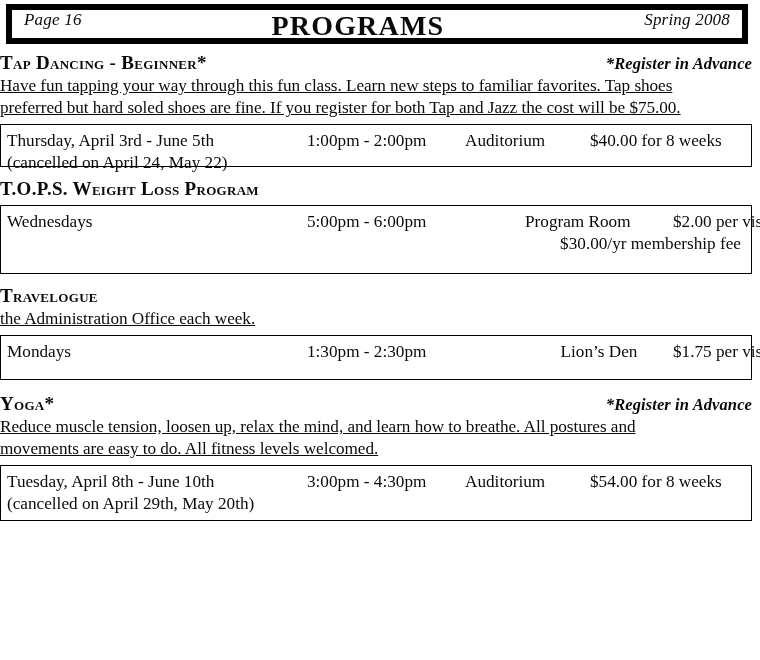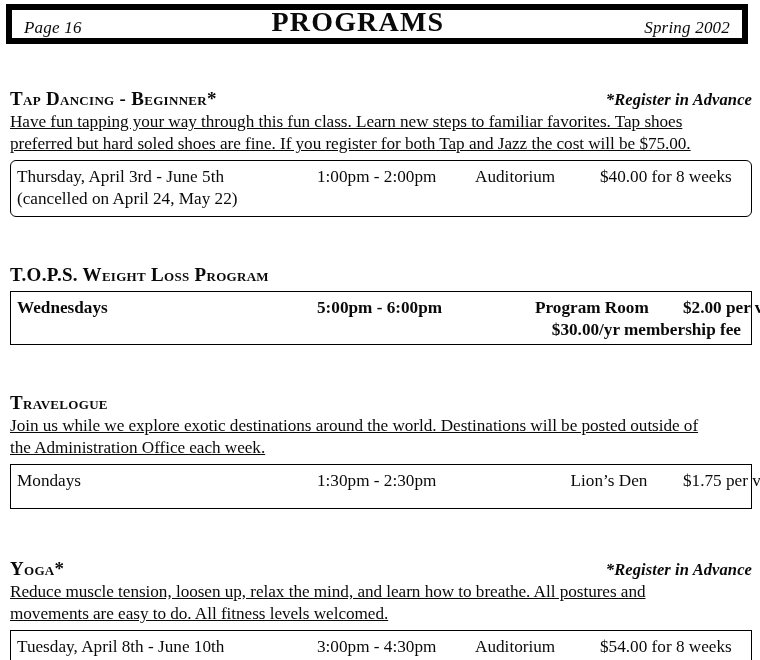--- a/index.html
+++ b/index.html
@@ -26,21 +26,21 @@
     border: 5px solid #000000;
     background: #ffffff;
     box-sizing: border-box;
   }
   .header-inner {
     position: absolute;
     left: 0; top: 0; right: 0; bottom: 0;
     border: 1px solid #000000;
     box-sizing: border-box;
     display: flex;
-    align-items: flex-end;
+    align-items: flex-start;
     padding: 0 12px;
   }
   .header-page {
     font-style: italic;
     font-size: 17px;
     white-space: nowrap;
     letter-spacing: 0.2px;
   }
   .header-title {
     flex: 1;
@@ -59,22 +59,21 @@
   }
 
   
   .content {
     position: absolute;
     left: 0;
     top: 52px;
     width: 760px;
   }
   .program {
-    padding: 0 8px 0 10px;
-    margin-top: 36px;
+    padding: 0 8px 0 0;
   }
   .prog-head-row {
     display: flex;
     align-items: baseline;
     justify-content: space-between;
     white-space: nowrap;
   }
   .prog-title {
     font-weight: bold;
     font-size: 19px;
@@ -126,41 +125,41 @@
     white-space: nowrap;
     font-size: 17.2px;
     line-height: 1.3;
   }
 
   
   .gap-after-tap   { height: 11px; }
   .gap-after-tops  { height: 11px; }
   .gap-after-trav  { height: 13px; }
 
-  .box-tops  { height: 54px; font-weight: bold; }
+  .box-tops  { height: 69px; }
   .box-trav  { height: 45px; }
-  .box-tap   { height: 57px; border-radius: 6px; }
+  .box-tap   { height: 43px; }
   .box-yoga  { height: 56px; }
 
   
   .tops-time  { width: 218px; }
   .tops-place { width: 148px; }
   .trav-time  { width: 218px; }
   .trav-place { width: 148px; text-align: center; }
   .yoga-time  { width: 158px; }
   .yoga-place { width: 125px; }
 </style>
 </head>
 <body>
 
 <div class="header-bar">
   <div class="header-inner">
     <div class="header-page">Page 16</div>
     <div class="header-title">PROGRAMS</div>
-    <div class="header-season">Spring 2002</div>
+    <div class="header-season">Spring 2008</div>
   </div>
 </div>
 
 <div class="content">
 
   <div class="program">
     <div class="prog-head-row">
       <div class="prog-title">Tap Dancing - Beginner*</div>
       <div class="prog-note">*Register in Advance</div>
     </div>
@@ -198,21 +197,20 @@
   </div>
 
   <div class="gap-after-tops"></div>
 
   <div class="program">
     <div class="prog-head-row">
       <div class="prog-title">Travelogue</div>
       <div class="prog-note"></div>
     </div>
     <div class="prog-desc">
-      <div>Join us while we explore exotic destinations around the world. Destinations will be posted outside of</div>
       <div>the Administration Office each week.</div>
     </div>
     <div class="sched-box box-trav">
       <div class="sched-row">
         <div class="c-days">Mondays</div>
         <div class="c-time trav-time">1:30pm - 2:30pm</div>
         <div class="c-place trav-place">Lion’s Den</div>
         <div class="c-cost">$1.75 per visit</div>
       </div>
     </div>

